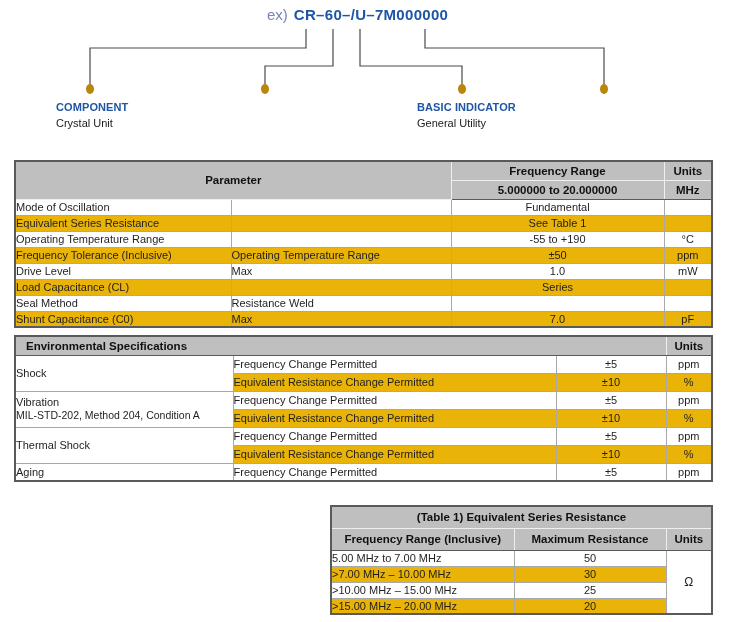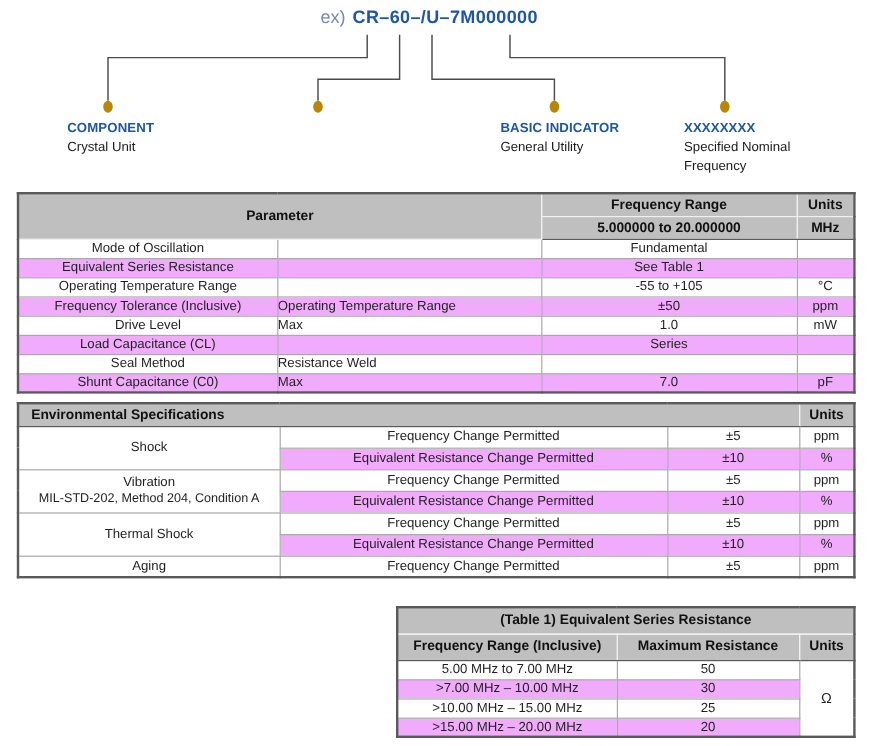--- a/index.html
+++ b/index.html
@@ -21,23 +21,23 @@
     font-size:11px;color:#1f1f1f;
   }
   table.spec th,table.spec td{white-space:nowrap;overflow:hidden;padding:0;}
   table.spec th{
     background:#bfbfbf;font-weight:700;color:#111;
     border:1px solid #efefef;text-align:center;font-size:11.5px;
   }
   table.spec td{border:1px solid #a8a8a8;background:#ffffff;}
   table.spec{border:2px solid #5a5a5a;}
   table.spec thead tr:last-child th{border-bottom:1.5px solid #5a5a5a;}
-  tr.alt td{background:#f0abfc;}
+  tr.alt td{background:#eab308;}
   td.keep-white{background:#ffffff !important;}
-  .cell-l{text-align:center;padding-left:14px;}
+  .cell-l{text-align:left;padding-left:14px;}
   .cell-l2{text-align:left;padding-left:16px;}
   .cell-c{text-align:center;}
   
   #ptable{left:14px;top:160px;width:697px;}
   #ptable thead tr{height:19px;}
   #ptable tbody tr{height:16px;}
   
   #etable{left:14px;top:335px;width:697px;}
   #etable thead tr{height:19px;padding-left:44px;}
   #etable tbody tr{height:18px;}
@@ -71,25 +71,20 @@
   </svg>
 
   <div class="pdg-label" style="left:56px;">
     <div class="t">COMPONENT</div>
     <div class="d">Crystal Unit</div>
   </div>
   <div class="pdg-label" style="left:417px;">
     <div class="t">BASIC INDICATOR</div>
     <div class="d">General Utility</div>
   </div>
-  <div class="pdg-label" style="left:570px;">
-    <div class="t">XXXXXXXX</div>
-    <div class="d">Specified Nominal</div>
-    <div class="d">Frequency</div>
-  </div>
 
   <table class="spec" id="ptable">
     <colgroup>
         <col style="width:216px">
         <col style="width:220px">
         <col style="width:213px">
         <col style="width:48px">
       </colgroup>
     <thead>
       <tr>
@@ -111,21 +106,21 @@
       </tr>
       <tr class="alt">
         <td class="cell-l">Equivalent Series Resistance</td>
         <td class="cell-l2"></td>
         <td class="cell-c">See Table 1</td>
         <td class="cell-c"></td>
       </tr>
       <tr>
         <td class="cell-l">Operating Temperature Range</td>
         <td class="cell-l2"></td>
-        <td class="cell-c">-55 to +105</td>
+        <td class="cell-c">-55 to +190</td>
         <td class="cell-c">°C</td>
       </tr>
       <tr class="alt">
         <td class="cell-l">Frequency Tolerance (Inclusive)</td>
         <td class="cell-l2">Operating Temperature Range</td>
         <td class="cell-c">±50</td>
         <td class="cell-c">ppm</td>
       </tr>
       <tr>
         <td class="cell-l">Drive Level</td>

